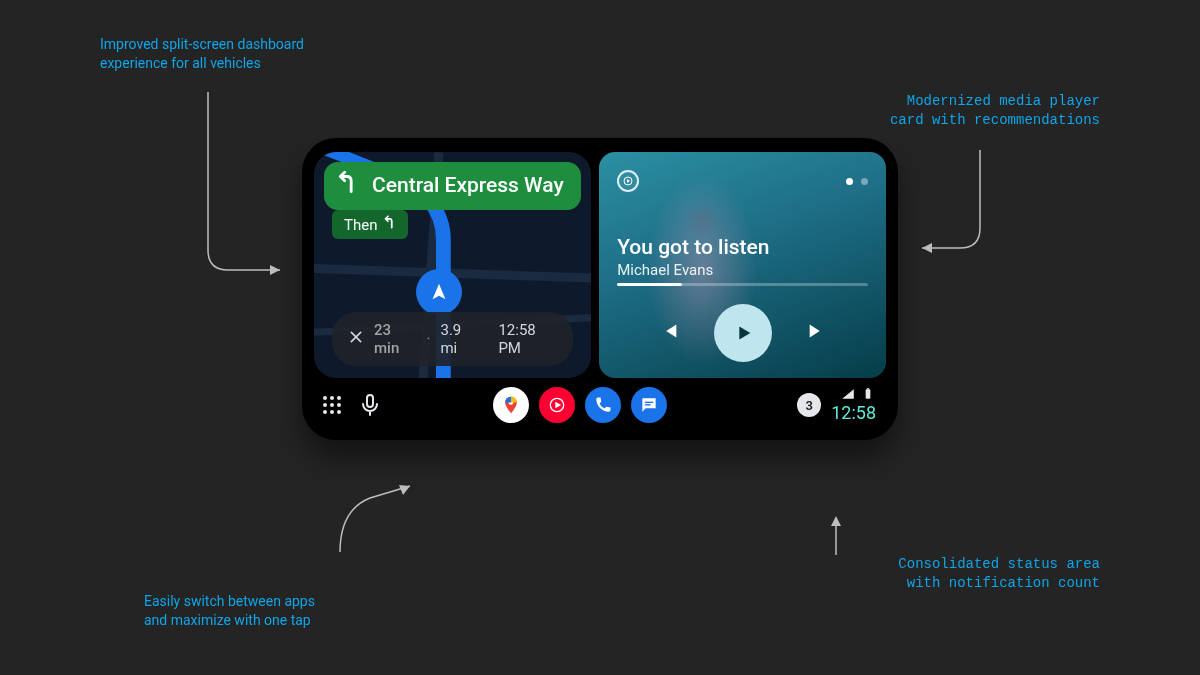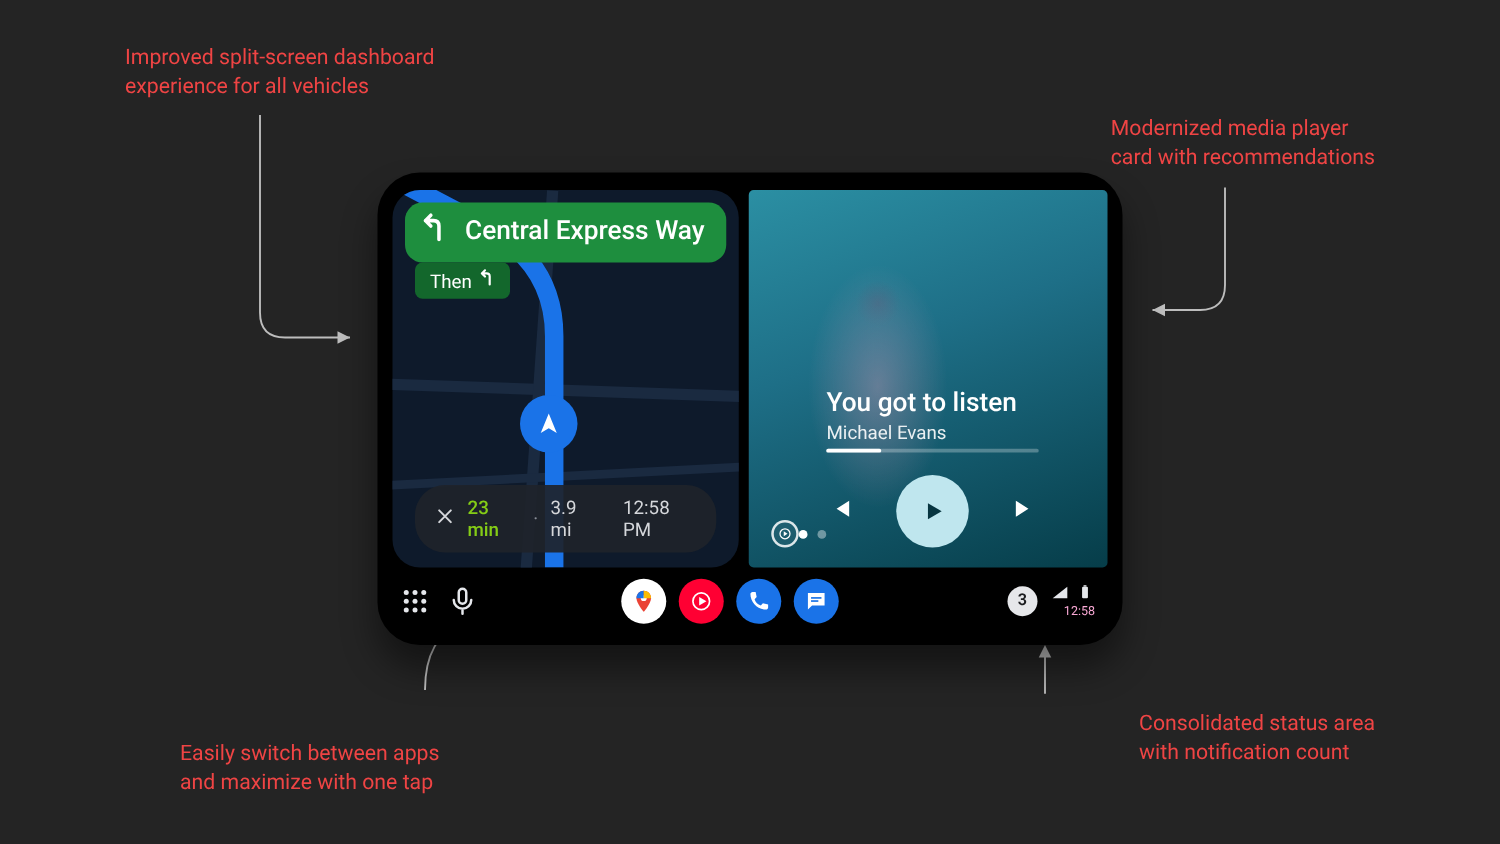--- a/index.html
+++ b/index.html
@@ -9,39 +9,39 @@
     background: #242424;
     font-family: -apple-system, BlinkMacSystemFont, "Segoe UI", Roboto, sans-serif;
     color: #f0f0f0;
     position: relative;
     overflow: hidden;
   }
 
   
   .anno {
     position: absolute;
-    font-size: 17px;
+    font-size: 14px;
     line-height: 1.35;
-    color: #ef4444;
+    color: #0ea5e9;
     font-weight: 400;
   }
-  .anno.right { text-align: left; }
+  .anno.right { text-align: right; font-family: Liberation Mono, monospace; }
 
   
   svg.callout { position: absolute; overflow: visible; pointer-events: none; }
   svg.callout path { stroke: #bdbdbd; stroke-width: 1.5; fill: none; }
   svg.callout .arrowhead { fill: #bdbdbd; stroke: none; }
 
   
   .device {
     position: absolute;
     left: 302px;
     top: 138px;
     width: 596px;
-    height: 378px;
+    height: 302px;
     background: #000;
     border-radius: 34px;
     padding: 14px 12px 8px 12px;
     box-shadow: 0 18px 28px rgba(0,0,0,0.45);
     display: flex;
     flex-direction: column;
   }
   .device .screen {
     flex: 1;
     display: flex;
@@ -119,35 +119,34 @@
     background: rgba(30,35,42,0.92);
     border-radius: 24px;
     padding: 9px 16px;
     display: flex;
     align-items: center;
     gap: 10px;
     font-size: 15px;
     color: #d5d7db;
   }
   .eta-bar .close-x svg { width: 16px; height: 16px; }
-  .eta-bar .eta-time { color: #84cc16; font-weight: 500; }
+  .eta-bar .eta-time { color: #a3a3a3; font-weight: 500; }
   .eta-bar .dot { color: #8a8f98; }
 
   
   .media-card {
     flex: 0.95;
-    border-radius: 4px;
+    border-radius: 16px;
     background: linear-gradient(160deg,#2b8fa3 0%, #1e6f87 40%, #063d49 100%);
     position: relative;
     overflow: hidden;
     color: #fff;
     padding: 18px 18px 16px 18px;
     display: flex;
-    flex-direction: row;
-    align-items: flex-end;
+    flex-direction: column;
   }
   .media-card .album-art {
     position: absolute; inset: 0;
     background:
       radial-gradient(ellipse 80px 140px at 36% 52%, rgba(255,170,200,0.38), rgba(255,170,200,0) 70%),
       radial-gradient(circle 18px at 36% 30%, rgba(70,90,120,0.55), rgba(70,90,120,0));
     opacity: 0.85;
   }
   .media-card .top-row {
     display: flex; justify-content: space-between; align-items: center;
@@ -207,36 +206,36 @@
 
   .notif-badge {
     width: 24px; height: 24px; border-radius: 50%;
     background: #e6e7ea; color: #1b1c1f;
     display: flex; align-items: center; justify-content: center;
     font-size: 13px; font-weight: 600;
   }
   .status-icons { display: flex; align-items: flex-end; gap: 4px; }
   .status-icons svg { width: 16px; height: 14px; }
   .clock-status { display: flex; flex-direction: column; align-items: flex-end; line-height: 1.05; }
-  .clock-status .clock { font-size: 10px; color: #f9a8d4; }
+  .clock-status .clock { font-size: 18px; color: #5eead4; }
 
 </style>
 </head>
 <body>
 
 <div class="anno" style="left:100px; top:35px; white-space:pre-line;">Improved split-screen dashboard
 experience for all vehicles</div>
 
 <div class="anno right" style="right:100px; top:92px; white-space:pre-line;">Modernized media player
 card with recommendations</div>
 
 <div class="anno" style="left:144px; top:555px; white-space:pre-line;margin-top:37px;">Easily switch between apps
 and maximize with one tap</div>
 
-<div class="anno right" style="right:100px; top:555px; white-space:pre-line;margin-top:13px;">Consolidated status area
+<div class="anno right" style="right:100px; top:555px; white-space:pre-line;">Consolidated status area
 with notification count</div>
 
 <svg class="callout" style="left:0;top:0;width:1200px;height:675px">
 
   <path d="M 208 92 L 208 250 Q 208 270 228 270 L 280 270"></path>
   <polygon class="arrowhead" points="280,270 270,265 270,275"></polygon>
 
   <path d="M 980 150 L 980 228 Q 980 248 960 248 L 922 248"></path>
   <polygon class="arrowhead" points="922,248 932,243 932,253"></polygon>
 

